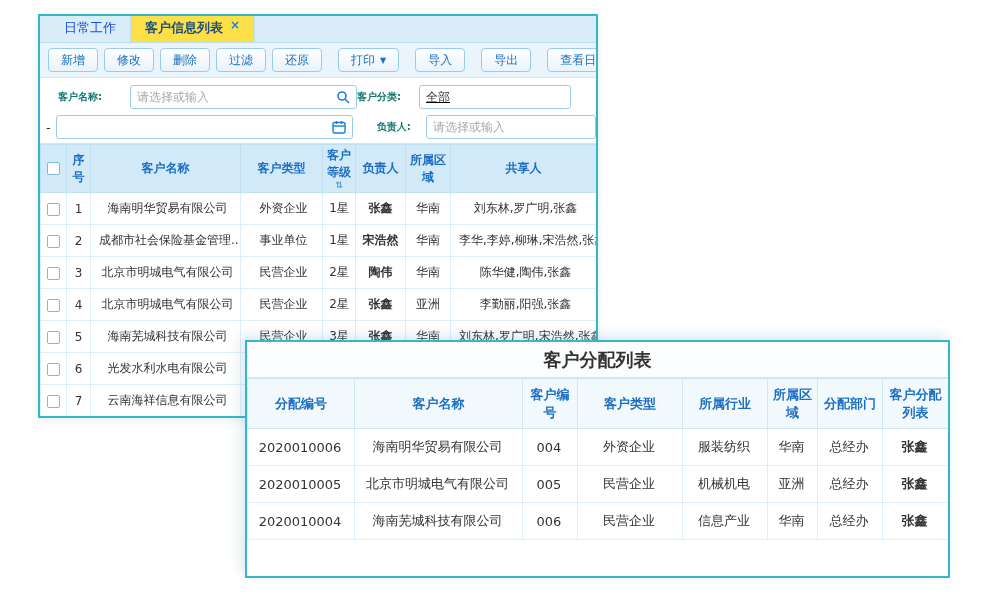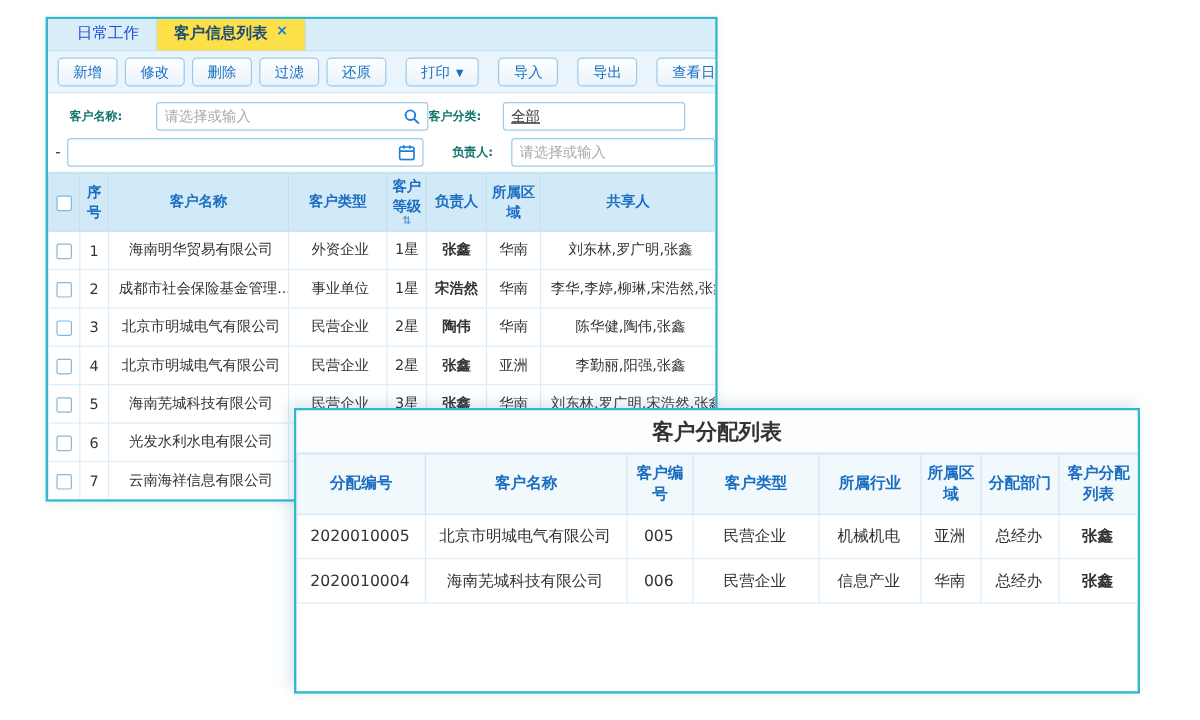--- a/index.html
+++ b/index.html
@@ -240,20 +240,30 @@
         <th>客户编号</th>
         <th>客户类型</th>
         <th>所属行业</th>
         <th>所属区域</th>
         <th>分配部门</th>
         <th>客户分配列表</th>
       </tr>
     </thead>
     <tbody>
         <tr>
+          <td class="c-left link">2020010006</td>
+          <td class="c-left link nowrap">海南明华贸易有限公司</td>
+          <td class="c-left">004</td>
+          <td class="c-left">外资企业</td>
+          <td class="c-left">服装纺织</td>
+          <td class="c-left">华南</td>
+          <td class="c-left">总经办</td>
+          <td class="c-left assignee-link">张鑫</td>
+        </tr>
+        <tr>
           <td class="c-left link">2020010005</td>
           <td class="c-left link nowrap">北京市明城电气有限公司</td>
           <td class="c-left">005</td>
           <td class="c-left">民营企业</td>
           <td class="c-left">机械机电</td>
           <td class="c-left">亚洲</td>
           <td class="c-left">总经办</td>
           <td class="c-left assignee-link">张鑫</td>
         </tr>
         <tr>

